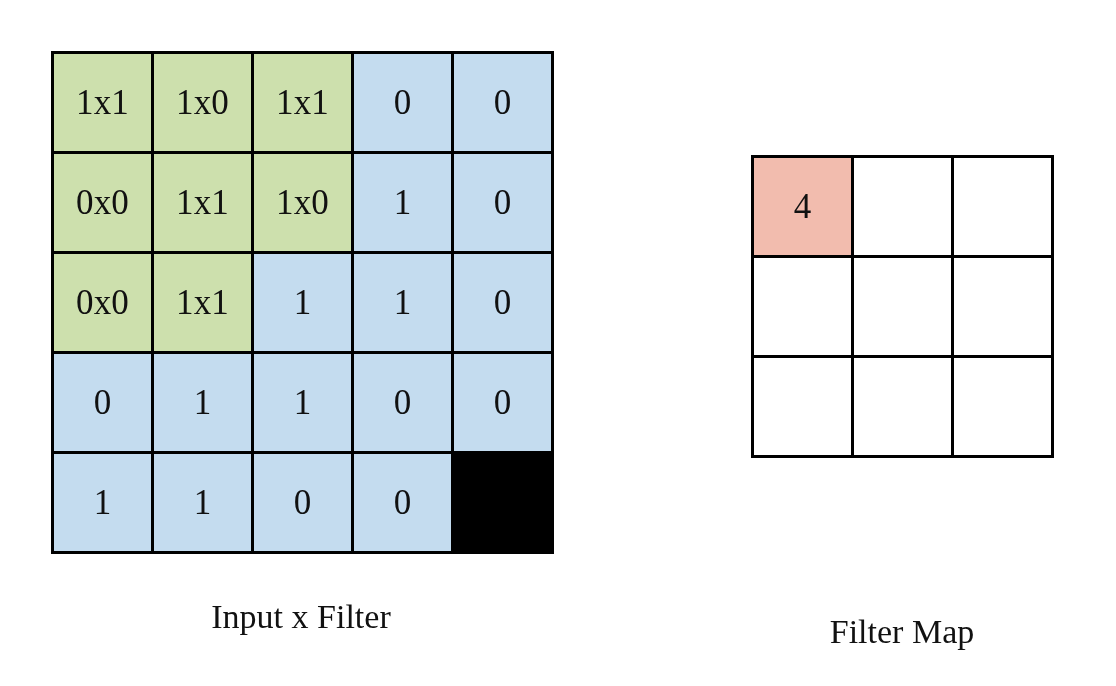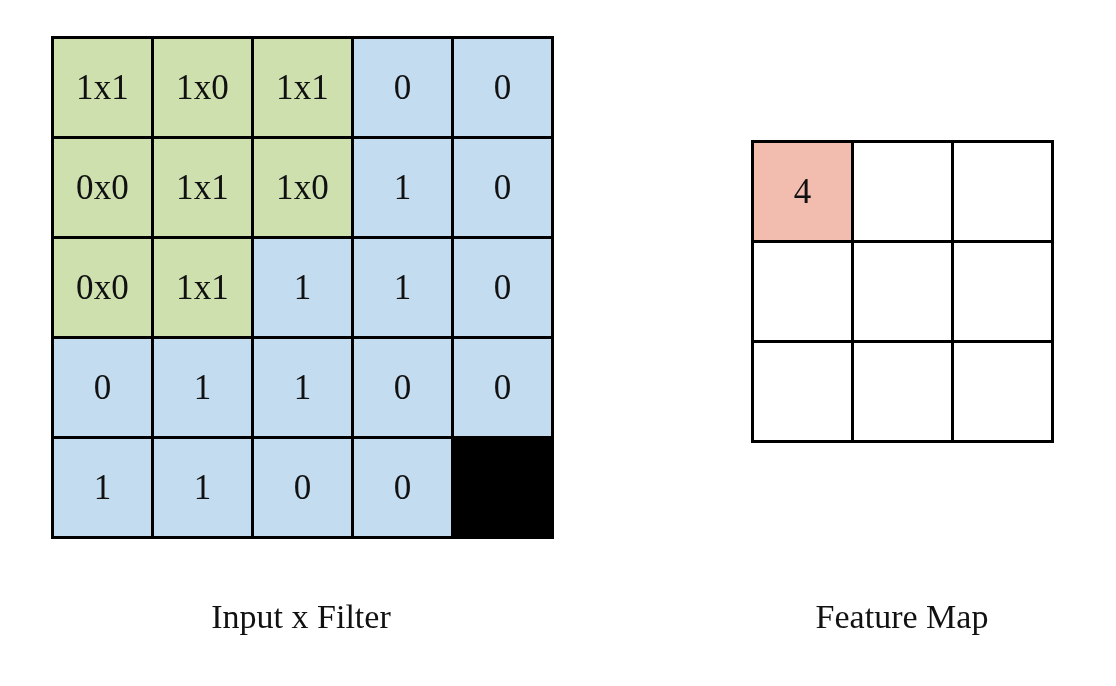--- a/index.html
+++ b/index.html
@@ -14,20 +14,21 @@
     position: relative;
     overflow: hidden;
     font-family: "Liberation Serif", "DejaVu Serif", serif;
     color: #000000;
     -webkit-font-smoothing: antialiased;
   }
 
   .figure-canvas {
     position: absolute;
     inset: 0;
+    margin-top: 15px;
   }
 
   
   .grid {
     position: absolute;
     display: grid;
     background: #000000;           
     border: 3px solid #000000;
     box-sizing: content-box;
     gap: 3px;
@@ -70,21 +71,21 @@
     position: absolute;
     text-align: center;
     font-size: 34px;
     line-height: 1;
     white-space: nowrap;
     color: #111111;
     user-select: none;
   }
   #input-caption {
     left: 51px;
-    top: 600px;
+    top: 585px;
     width: 500px;
   }
   #feature-map-caption {
     left: 751px;
     top: 600px;
     width: 302px;
   }
 </style>
 </head>
 <body>
@@ -130,15 +131,15 @@
     <div class="cell fill-white"></div>
     <div class="cell fill-white"></div>
     <div class="cell fill-white"></div>
 
     <div class="cell fill-white"></div>
     <div class="cell fill-white"></div>
     <div class="cell fill-white"></div>
   </div>
 
   <div class="caption" id="input-caption">Input x Filter</div>
-  <div class="caption" id="feature-map-caption">Feature Map</div>
+  <div class="caption" id="feature-map-caption">Filter Map</div>
 
 </div>
 
 </body></html>

